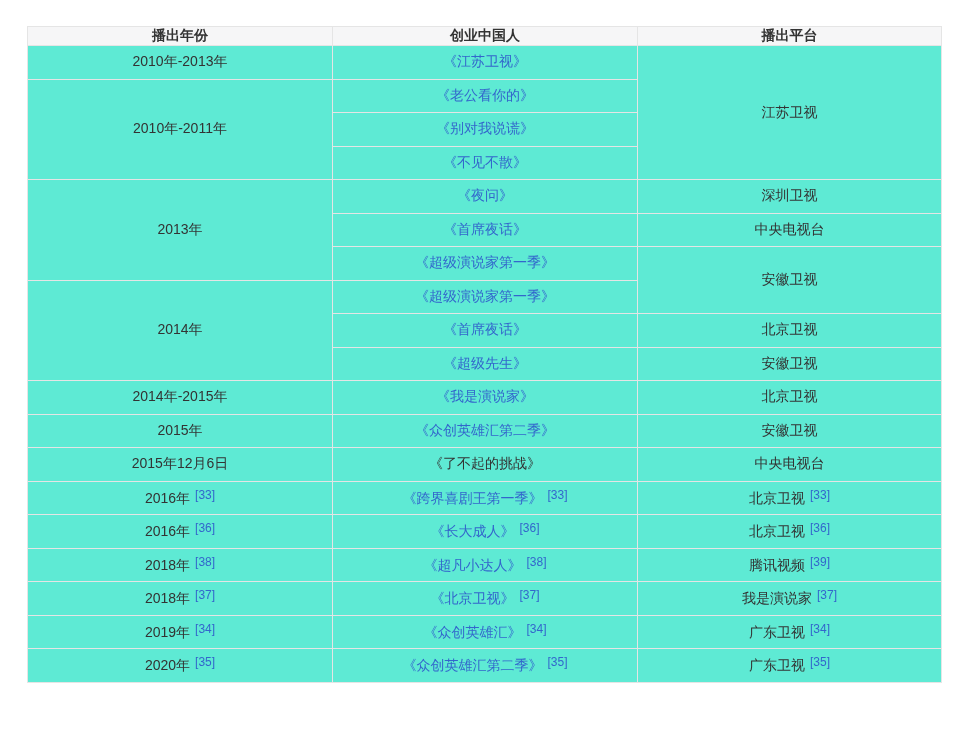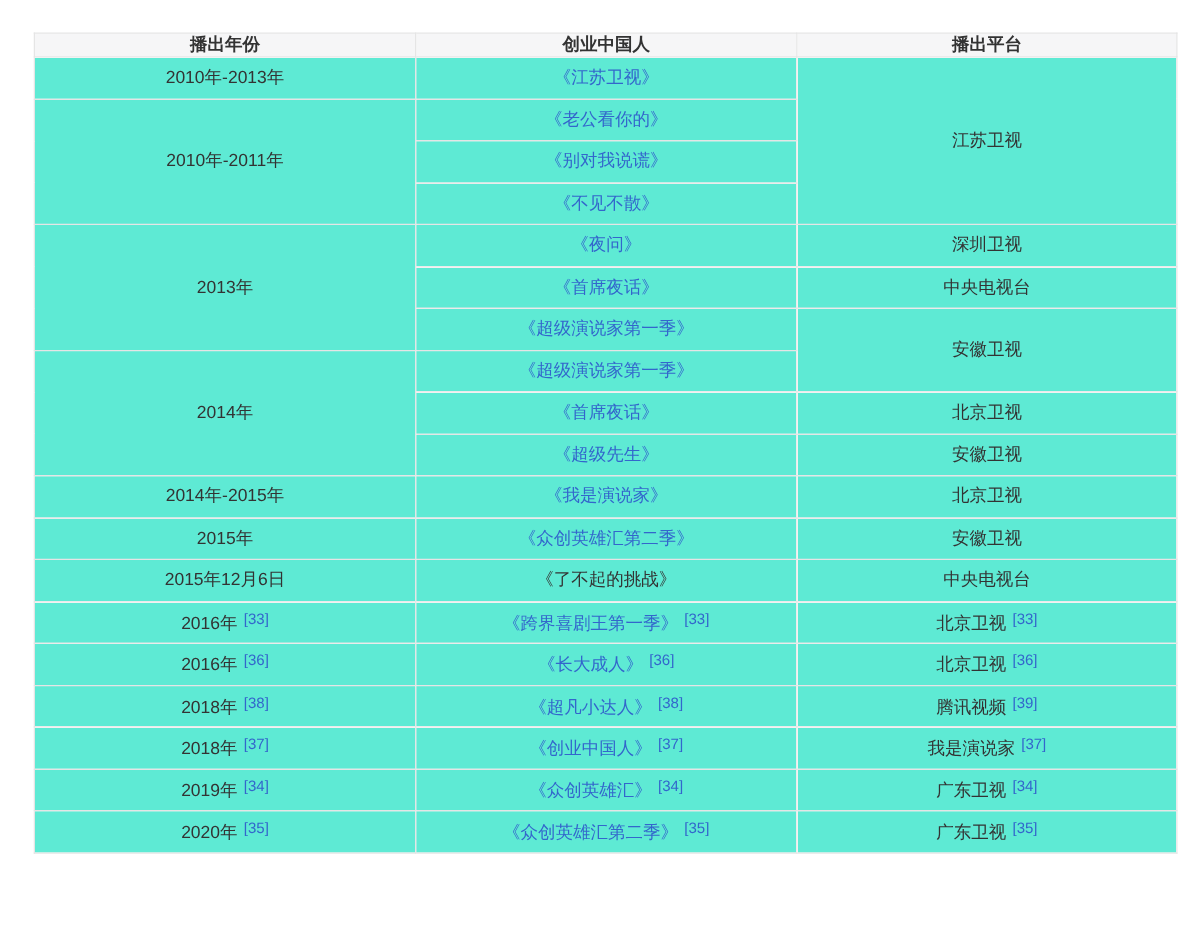--- a/index.html
+++ b/index.html
@@ -148,21 +148,21 @@
           <td><span class="link">《长大成人》</span><span class="ref">[36]</span></td>
           <td><span>北京卫视</span><span class="ref">[36]</span></td>
         </tr>
         <tr>
           <td><span>2018年</span><span class="ref">[38]</span></td>
           <td><span class="link">《超凡小达人》</span><span class="ref">[38]</span></td>
           <td><span>腾讯视频</span><span class="ref">[39]</span></td>
         </tr>
         <tr>
           <td><span>2018年</span><span class="ref">[37]</span></td>
-          <td><span class="link">《创业中国人》</span><span class="ref">[37]</span></td>
+          <td><span class="link">《北京卫视》</span><span class="ref">[37]</span></td>
           <td><span>我是演说家</span><span class="ref">[37]</span></td>
         </tr>
         <tr>
           <td><span>2019年</span><span class="ref">[34]</span></td>
           <td><span class="link">《众创英雄汇》</span><span class="ref">[34]</span></td>
           <td><span>广东卫视</span><span class="ref">[34]</span></td>
         </tr>
         <tr>
           <td><span>2020年</span><span class="ref">[35]</span></td>
           <td><span class="link">《众创英雄汇第二季》</span><span class="ref">[35]</span></td>

